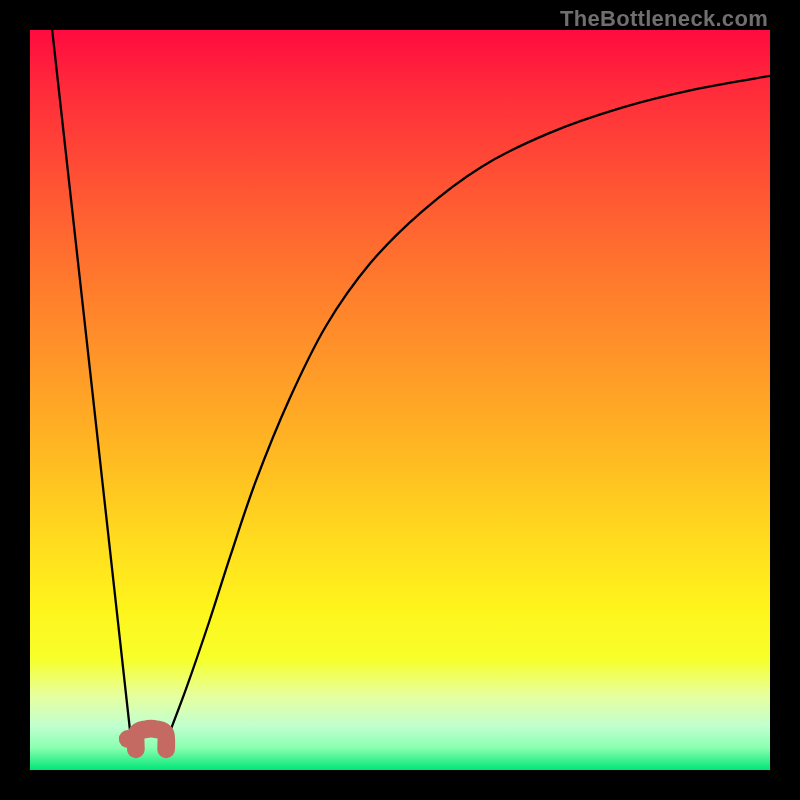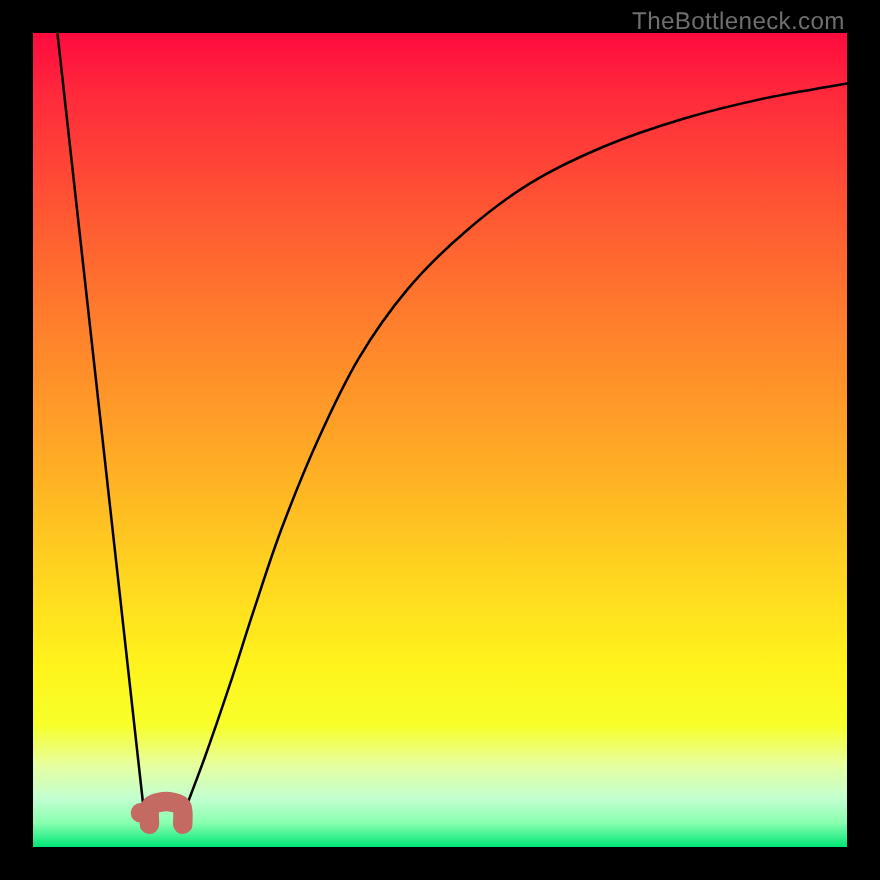--- a/index.html
+++ b/index.html
@@ -47,21 +47,21 @@
       #00e676 100%
     );
   }
   .watermark {
     position: absolute;
     top: 6px;
     right: 32px;
     color: #6f6f6f;
     font-size: 22px;
     letter-spacing: 0.3px;
-    font-weight: 400;
+    font-weight: 700;
     user-select: none;
     margin-left: 26px;
   }
   svg.curve {
     position: absolute;
     inset: 0;
     width: 100%;
     height: 100%;
   }
 </style>

